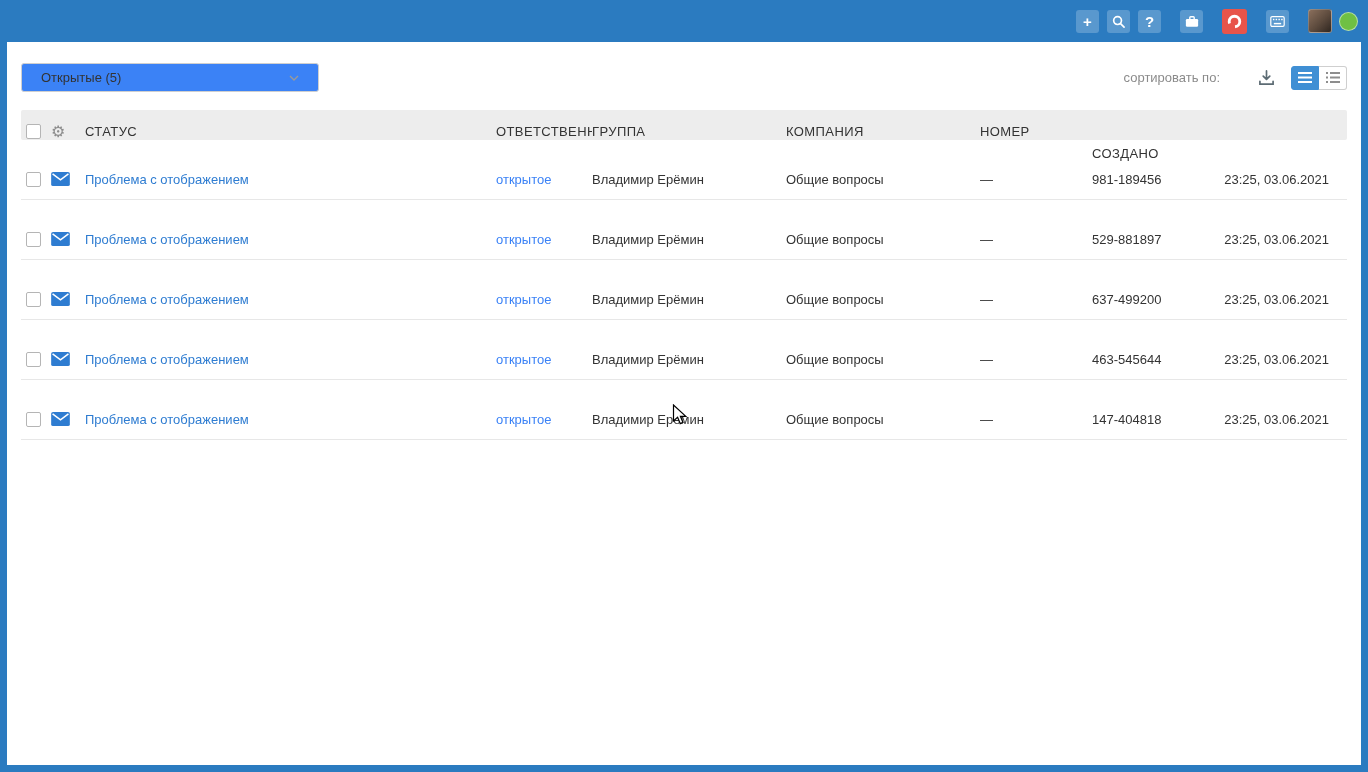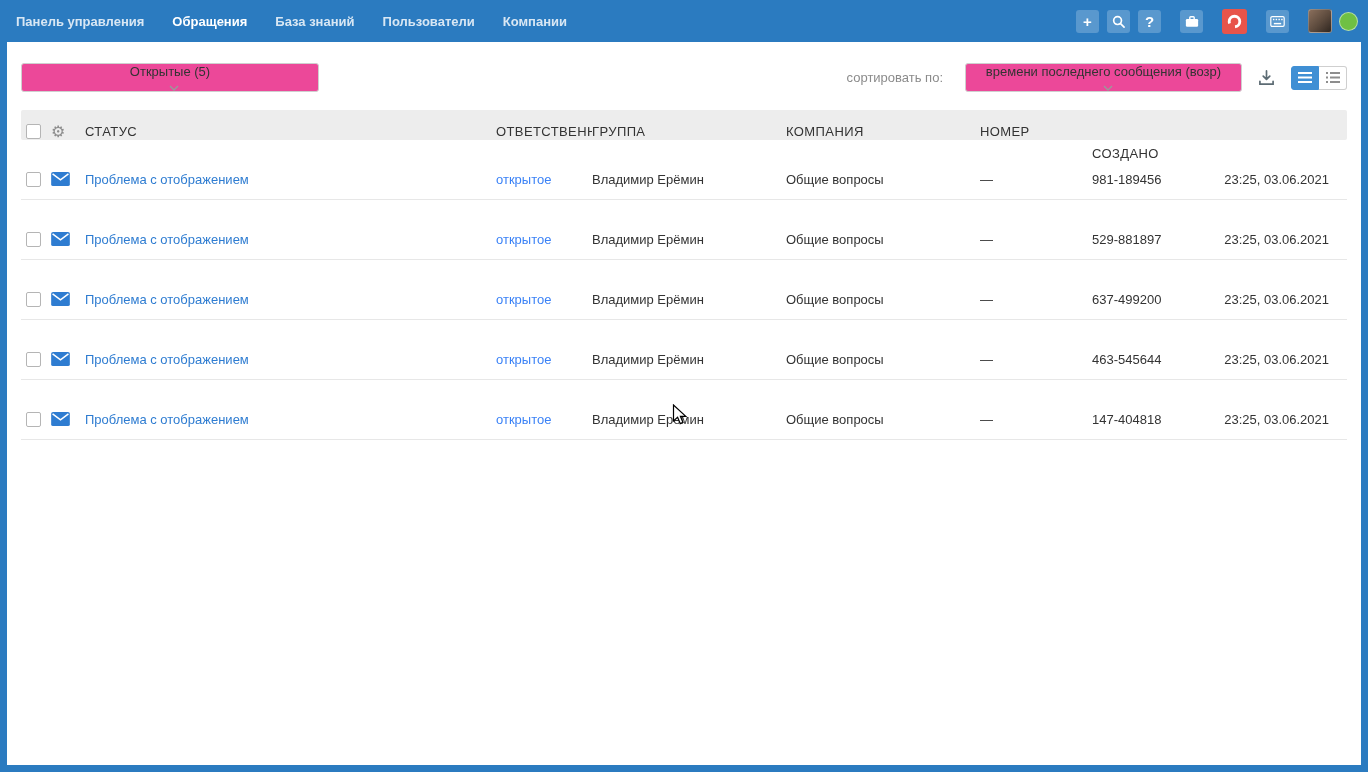--- a/index.html
+++ b/index.html
@@ -45,23 +45,23 @@
   .content {
     position:absolute; left:7px; right:7px; top:42px; bottom:7px;
     background:#ffffff; overflow:hidden;
   }
 
   
   .toolbar {
     display:flex; align-items:center; padding:21px 14px 18px 14px;
   }
   .select-box {
-    height:29px; border:1px solid #cfcfcf; border-radius:3px; background:#ec4899;
+    height:29px; border:1px solid #cfcfcf; border-radius:3px; background:#3b82f6;
     display:flex; align-items:center; justify-content:space-between;
-    padding:0 19px; font-size:13px; color:#333; cursor:pointer;flex-direction:column;
+    padding:0 19px; font-size:13px; color:#333; cursor:pointer;
   }
   .filter-select { width:298px; }
   .sort-area { margin-left:auto; display:flex; align-items:center; }
   .sort-label { font-size:13px; color:#8b8b8b; margin-right:22px; }
   .sort-select { width:277px; }
   .chev { margin-left:8px; display:inline-flex; }
   .tool-icon { margin-left:16px; cursor:pointer; display:inline-flex; align-items:center; }
   .view-toggle { display:flex; margin-left:16px; }
   .vt-btn {
     width:28px; height:24px; display:flex; align-items:center; justify-content:center;
@@ -96,27 +96,20 @@
   .c-created { text-align:right; padding-right:18px; }
   .hdr-created { text-align:left;margin-top:43px; }
 
   
   .cursor { position:absolute; left:672px; top:404px; pointer-events:none; }
 </style>
 </head>
 <body>
 
 <nav class="topnav">
-  <div class="nav-items">
-    <span class="nav-item">Панель управления</span>
-    <span class="nav-item active">Обращения</span>
-    <span class="nav-item">База знаний</span>
-    <span class="nav-item">Пользователи</span>
-    <span class="nav-item">Компании</span>
-  </div>
   <div class="nav-right">
     <span class="icon-btn">
       <span>+</span>
     </span>
     <span class="icon-btn">
       <svg width="13" height="13" viewBox="0 0 14 14">
           <circle cx="6" cy="6" r="4.2" fill="none" stroke="#fff" stroke-width="1.8"></circle>
           <line x1="9.2" y1="9.2" x2="13" y2="13" stroke="#fff" stroke-width="1.8" stroke-linecap="round"></line>
         </svg>
     </span>
@@ -156,28 +149,20 @@
       <span>Открытые (5)</span>
       <span class="chev">
         <svg width="10" height="6" viewBox="0 0 10 6">
             <path d="M1 1 L5 5 L9 1" fill="none" stroke="#9a9a9a" stroke-width="1.4"></path>
           </svg>
       </span>
     </div>
 
     <div class="sort-area">
       <span class="sort-label">сортировать по:</span>
-      <div class="select-box sort-select">
-        <span>времени последнего сообщения (возр)</span>
-        <span class="chev">
-          <svg width="10" height="6" viewBox="0 0 10 6">
-              <path d="M1 1 L5 5 L9 1" fill="none" stroke="#9a9a9a" stroke-width="1.4"></path>
-            </svg>
-        </span>
-      </div>
       <span class="tool-icon">
         <svg width="17" height="16" viewBox="0 0 18 17">
             <path d="M9 1 V9.5 M5.5 6.5 L9 10 L12.5 6.5" fill="none" stroke="#5c6b73" stroke-width="1.8" stroke-linecap="round" stroke-linejoin="round"></path>
             <path d="M2 12 V15 H16 V12" fill="none" stroke="#5c6b73" stroke-width="1.8" stroke-linecap="round"></path>
           </svg>
       </span>
       <span class="view-toggle">
         <span class="vt-btn first active">
           <svg width="14" height="11" viewBox="0 0 14 11">
               <rect x="0" y="0" width="14" height="2" fill="#fff"></rect>

